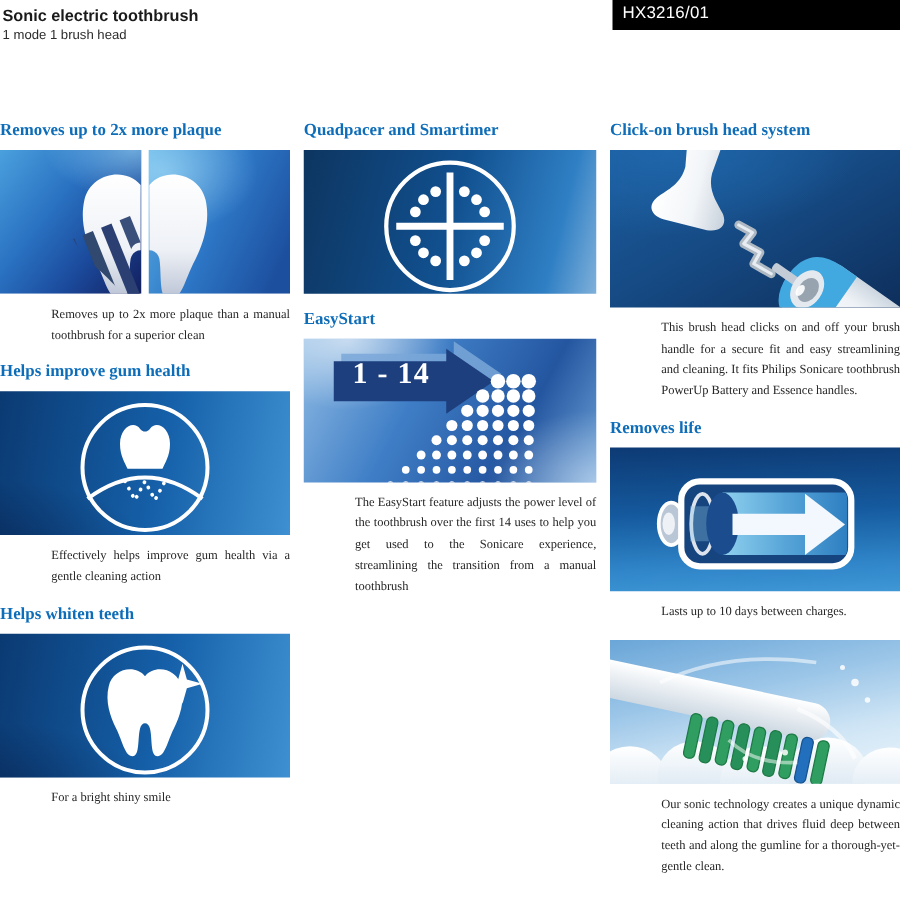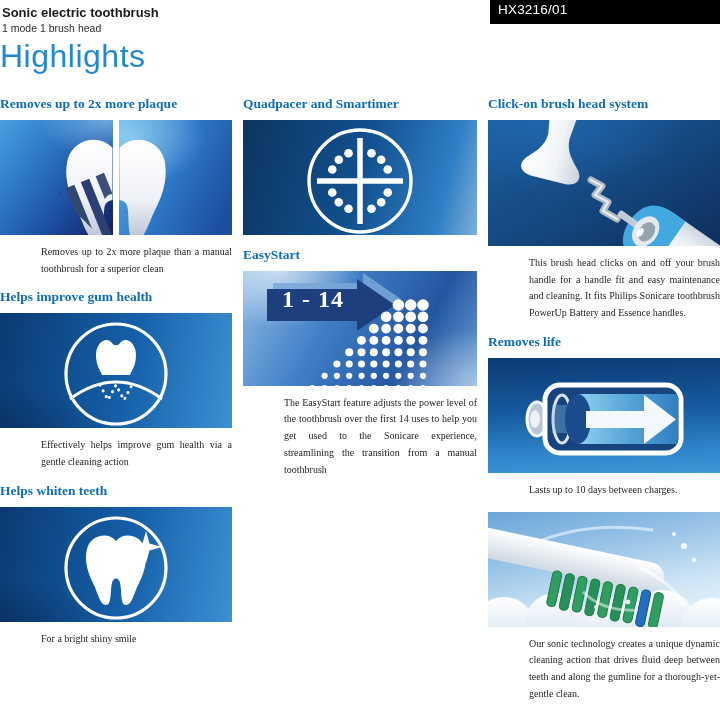--- a/index.html
+++ b/index.html
@@ -56,21 +56,20 @@
 </head>
 <body>
 
 <div class="page">
 
   <div class="product-title">Sonic electric toothbrush</div>
   <div class="product-subtitle">1 mode 1 brush head</div>
   <div class="model-bar">
     <span>HX3216/01</span>
   </div>
-  <div class="section-title">Highlights</div>
 
   <div class="columns">
 
     <div class="col col1">
 
       <div class="feature">
         <h3>Removes up to 2x more plaque</h3>
         <div class="tile">
           <div class="panelL"></div>
           <div class="panelR"></div>
@@ -258,21 +257,21 @@
             <g transform="rotate(-55 170 120)">
               <rect x="139" y="86" width="62" height="150" rx="31" fill="url(#handG)"></rect>
               <path d="M139,132 L139,117 Q139,86 170,86 Q201,86 201,117 L201,132 Z" fill="#41a8e0"></path>
               <rect x="166.5" y="72" width="7" height="34" rx="2.5" fill="#c3ccd6"></rect>
               <ellipse cx="170" cy="105" rx="16.5" ry="12" fill="#e3e9ee"></ellipse>
               <ellipse cx="170" cy="106" rx="10.5" ry="7.5" fill="#97a4b0"></ellipse>
               <ellipse cx="166" cy="101" rx="5" ry="3" fill="#ffffff" opacity="0.9"></ellipse>
             </g>
           </svg>
         </div>
-        <p>This brush head clicks on and off your brush handle for a handle fit and easy maintenance and cleaning. It fits Philips Sonicare toothbrush PowerUp Battery and Essence handles.</p>
+        <p>This brush head clicks on and off your brush handle for a secure fit and easy streamlining and cleaning. It fits Philips Sonicare toothbrush PowerUp Battery and Essence handles.</p>
       </div>
 
       <div class="feature">
         <h3>Removes life</h3>
         <div class="tile bg-batt">
           <svg class="svg-abs" width="232" height="122" viewBox="0 0 232 122">
             <defs>
               <linearGradient id="cylG" x1="0" y1="0" x2="1" y2="0">
                 <stop offset="0" stop-color="#8fd0ee"></stop>
                   <stop offset="0.5" stop-color="#57a5d8"></stop>

